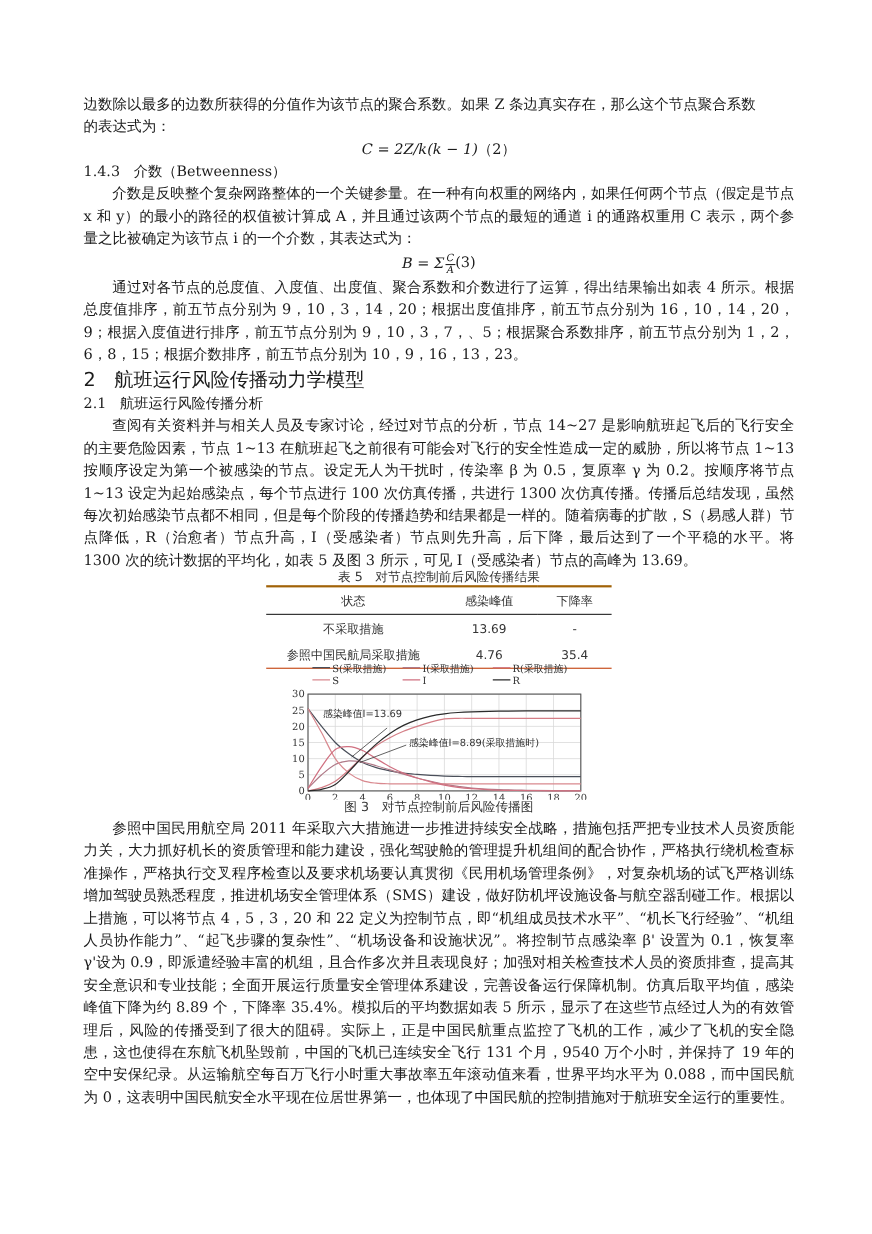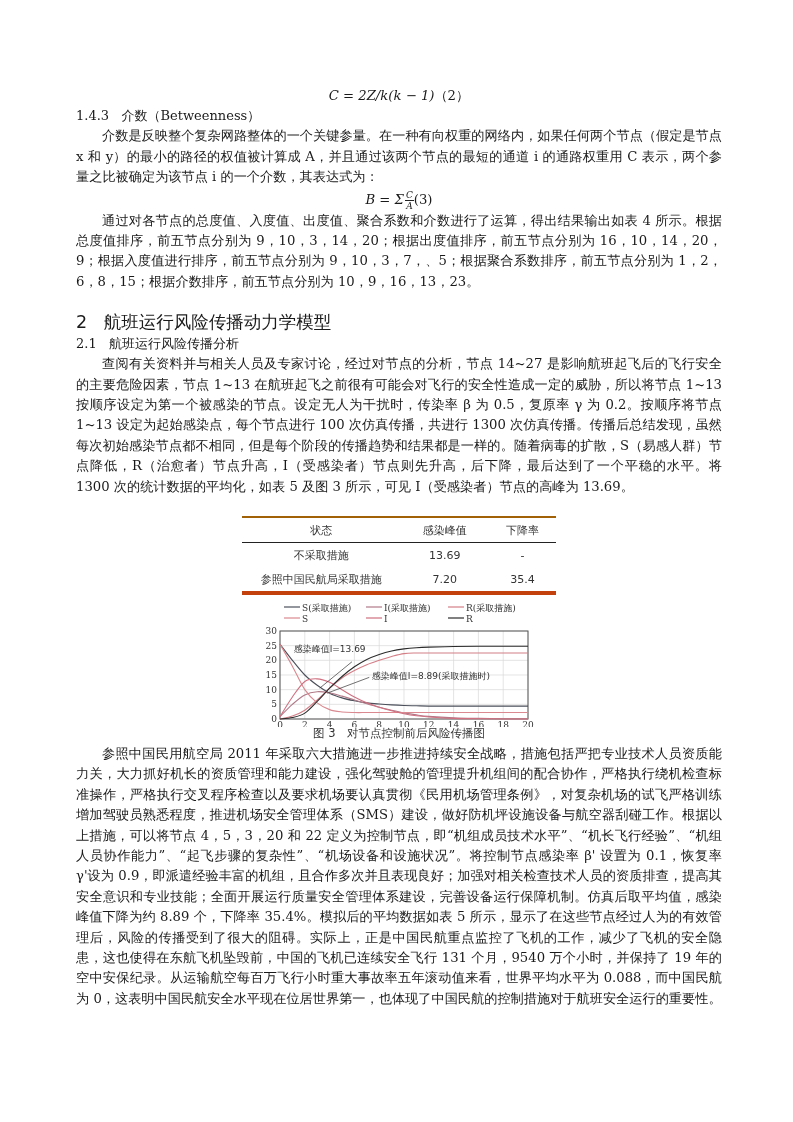--- a/index.html
+++ b/index.html
@@ -6,40 +6,44 @@
   body {
     width: 793px; height: 1122px; position: relative; overflow: hidden;
     font-family: "DejaVu Serif", "Liberation Serif", serif;
     color: #1a1a1a;
   }
   .page { position: absolute; left: 76px; top: 86px; width: 646px; }
   p, .line { margin: 0; font-size: 13.2px; line-height: 20.4px; text-align: justify; }
   .indent { text-indent: 26px; }
   .eq { display: flex; justify-content: center; font-size: 13.2px; line-height: 20.4px; font-style: italic; }
   .eq .num { font-style: normal; }
-  .h2 { font-size: 17.5px; line-height: 24px; margin-top: 18px; font-family: "DejaVu Sans", "Liberation Sans", sans-serif; font-weight: normal; }
+  .h2 { font-size: 17.5px; line-height: 24px; margin-top: 1px; font-family: "DejaVu Sans", "Liberation Sans", sans-serif; font-weight: normal; }
   .h3 { font-size: 13px; line-height: 20px; }
   .frac { display: inline-flex; flex-direction: column; align-items: center; font-size: 9px; line-height: 10px; vertical-align: middle; margin-left: 1px; }
   .tbl-wrap { position: absolute; left: 166px; top: 430px; width: 314px; }
   .tbl-caption { text-align: center; font-size: 11.5px; line-height: 16px; font-family: "DejaVu Sans", "Liberation Sans", sans-serif; color: #333; }
   table { border-collapse: collapse; width: 314px; font-size: 11px; font-family: "DejaVu Sans", "Liberation Sans", sans-serif; color: #333; }
   table th { font-weight: normal; height: 22px; border-top: 2px solid #a16207; border-bottom: 1.5px solid #222; }
   table td { height: 22px; text-align: center; }
-  table tr.last td { border-bottom: 4px solid #c2410c; }
+  table tr.last td { border-bottom: 1px solid #c2410c; }
   .c1 { width: 160px; text-align: center; }
   .c2 { width: 88px; text-align: center; }
   .c3 { width: 66px; }
   .chart-wrap { position: absolute; left: 176px; top: 515px; width: 300px; height: 126px; }
   .fig-caption { position: absolute; left: 166px; top: 640px; width: 314px; text-align: center; font-size: 11.5px; font-family: "DejaVu Sans", "Liberation Sans", sans-serif; color: #333; }
   .after { position: absolute; left: 0; top: 658px; width: 646px; }
 </style>
 </head>
 <body>
 
 <div class="page">
+  <p>
+    <span>边数除以最多的边数所获得的分值作为该节点的聚合系数。如果 Z 条边真实存在，那么这个节点聚合系数</span><br>
+    <span>的表达式为：</span>
+  </p>
   <div class="eq">
     <span>C = 2Z/k(k − 1)</span>
     <span class="num">（2）</span>
   </div>
   <div class="h3">
     <span>1.4.3</span>&nbsp;&nbsp;&nbsp;<span>介数（Betweenness）</span>
   </div>
   <p class="indent">介数是反映整个复杂网路整体的一个关键参量。在一种有向权重的网络内，如果任何两个节点（假定是节点 x 和 y）的最小的路径的权值被计算成 A，并且通过该两个节点的最短的通道 i 的通路权重用 C 表示，两个参量之比被确定为该节点 i 的一个介数，其表达式为：</p>
   <div class="eq" style="margin-top:2px">
     <span>
@@ -53,37 +57,38 @@
   <p class="indent">通过对各节点的总度值、入度值、出度值、聚合系数和介数进行了运算，得出结果输出如表 4 所示。根据总度值排序，前五节点分别为 9，10，3，14，20；根据出度值排序，前五节点分别为 16，10，14，20，9；根据入度值进行排序，前五节点分别为 9，10，3，7，、5；根据聚合系数排序，前五节点分别为 1，2，6，8，15；根据介数排序，前五节点分别为 10，9，16，13，23。</p>
   <div class="h2">
     <span>2</span>&nbsp;&nbsp;&nbsp;<span>航班运行风险传播动力学模型</span>
   </div>
   <div class="h3">
     <span>2.1</span>&nbsp;&nbsp;&nbsp;<span>航班运行风险传播分析</span>
   </div>
   <p class="indent">查阅有关资料并与相关人员及专家讨论，经过对节点的分析，节点 14~27 是影响航班起飞后的飞行安全的主要危险因素，节点 1~13 在航班起飞之前很有可能会对飞行的安全性造成一定的威胁，所以将节点 1~13 按顺序设定为第一个被感染的节点。设定无人为干扰时，传染率 β 为 0.5，复原率 γ 为 0.2。按顺序将节点 1~13 设定为起始感染点，每个节点进行 100 次仿真传播，共进行 1300 次仿真传播。传播后总结发现，虽然每次初始感染节点都不相同，但是每个阶段的传播趋势和结果都是一样的。随着病毒的扩散，S（易感人群）节点降低，R（治愈者）节点升高，I（受感染者）节点则先升高，后下降，最后达到了一个平稳的水平。将 1300 次的统计数据的平均化，如表 5 及图 3 所示，可见 I（受感染者）节点的高峰为 13.69。</p>
 
   <div class="tbl-wrap">
+    <div class="tbl-caption">表 5　对节点控制前后风险传播结果</div>
     <table>
       <thead>
         <tr>
           <th class="c1">状态</th>
           <th class="c2">感染峰值</th>
           <th class="c3">下降率</th>
         </tr>
       </thead>
       <tbody>
         <tr>
           <td class="c1">不采取措施</td>
           <td class="c2">13.69</td>
           <td class="c3">-</td>
         </tr>
         <tr class="last">
           <td class="c1">参照中国民航局采取措施</td>
-          <td class="c2">7.20</td>
+          <td class="c2">4.76</td>
           <td class="c3">35.4</td>
         </tr>
       </tbody>
     </table>
   </div>
 
   <div class="chart-wrap">
     <svg id="chart" width="300" height="126">
         <line x1="28" x2="28" y1="30" y2="118" stroke="#d8d8d8" stroke-width="0.7"></line>
         <text x="28" y="127" font-size="9" text-anchor="middle" fill="#333" font-family="DejaVu Serif, serif">0</text>

